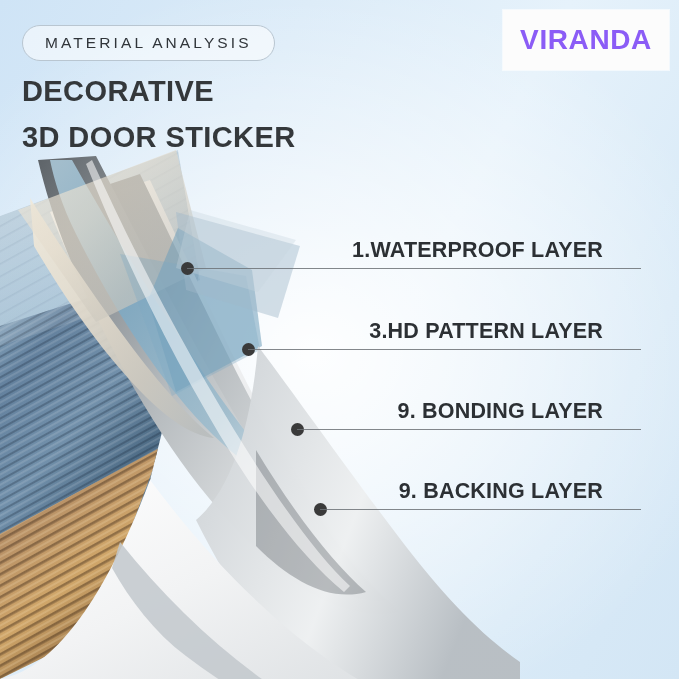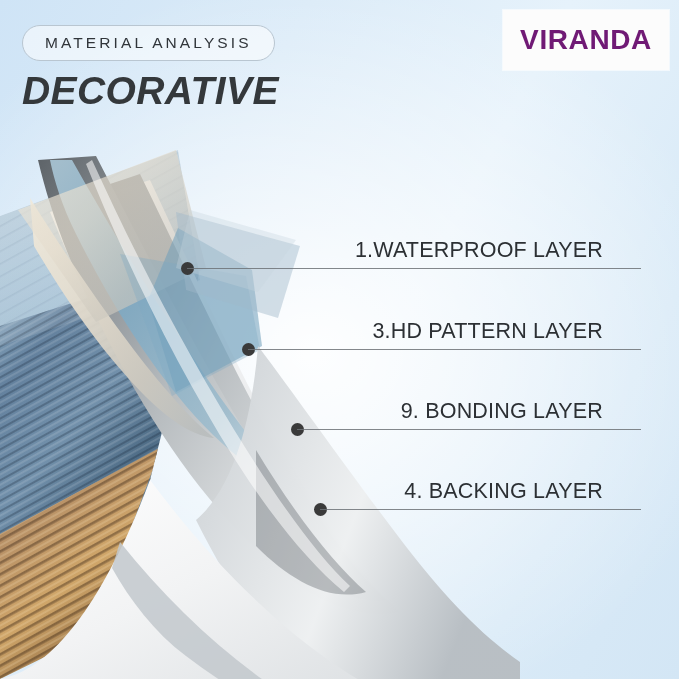--- a/index.html
+++ b/index.html
@@ -44,46 +44,45 @@
   }
 
   .headline {
     position: absolute;
     left: 22px;
     top: 68px;
     width: 480px;
   }
   .headline .line {
     display: block;
-    font-size: 39px;
+    font-size: 29px;
     line-height: 46px;
     font-weight: 700;
     letter-spacing: 0.4px;
     color: #34383b;
     white-space: nowrap;
-    font-style: italic;
   }
 
   .brand-box {
     position: absolute;
     left: 503px;
     top: 10px;
     width: 166px;
     height: 60px;
     background: #fcfcfc;
     display: flex;
     align-items: center;
     justify-content: center;
     box-shadow: 0 0 0 1px rgba(255,255,255,0.6);
   }
   .brand-box span {
     font-size: 28px;
     font-weight: 700;
     letter-spacing: 0.6px;
-    color: #701a75;
+    color: #8b5cf6;
     text-align: right;
   }
 
   
   #art {
     position: absolute;
     left: 0;
     top: 150px;
     width: 520px;
     height: 529px;
@@ -109,21 +108,21 @@
     left: 0;
     height: 0;
     border-top: 1.1px solid #6d7277;
     opacity: 0.85;
   }
   .callout .label {
     position: absolute;
     right: 38px;
     bottom: 5px;
     font-size: 21.5px;
-    font-weight: 400;
+    font-weight: 700;
     letter-spacing: 0.2px;
     color: #2c3034;
     white-space: nowrap;
   }
 </style>
 </head>
 <body>
 
 <div id="stage">
 
@@ -269,20 +268,21 @@
     <path d="M92,10 C140,116 194,216 248,302 C286,362 320,408 350,436
              L344,442 C310,414 272,368 234,308 C180,222 128,118 86,14 Z" fill="rgba(255,255,255,0.55)"></path>
   </svg>
 
   <div class="eyebrow-badge">
     <span>MATERIAL ANALYSIS</span>
   </div>
 
   <div class="headline">
     <span class="line">DECORATIVE</span>
+    <span class="line">3D DOOR STICKER</span>
   </div>
 
   <div class="brand-box">
     <span>VIRANDA</span>
   </div>
 
   <div class="callout" id="c0" style="left: 187px; top: 268px; width: 454px;">
     <span class="dot"></span>
     <span class="rule" style="width: 454px;"></span>
     <span class="label">1.WATERPROOF LAYER</span>
@@ -296,16 +296,16 @@
 
   <div class="callout" id="c2" style="left: 297px; top: 429px; width: 344px;">
     <span class="dot"></span>
     <span class="rule" style="width: 344px;"></span>
     <span class="label">9. BONDING LAYER</span>
   </div>
 
   <div class="callout" id="c3" style="left: 320px; top: 509px; width: 321px;">
     <span class="dot"></span>
     <span class="rule" style="width: 321px;"></span>
-    <span class="label">4. BACKING LAYER</span>
+    <span class="label">9. BACKING LAYER</span>
   </div>
 
 </div>
 
 </body></html>

